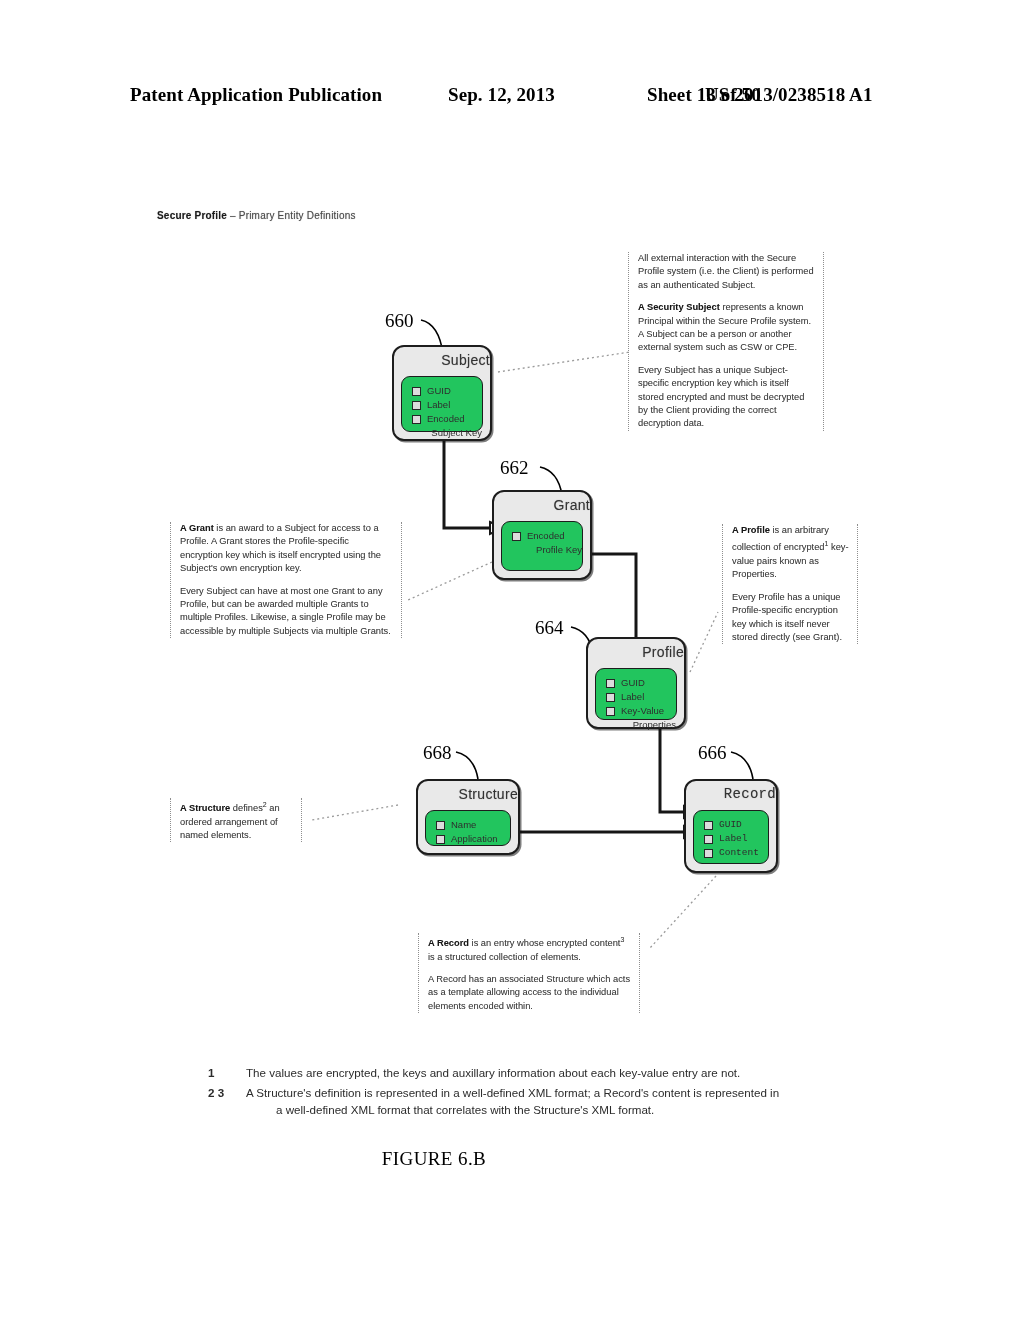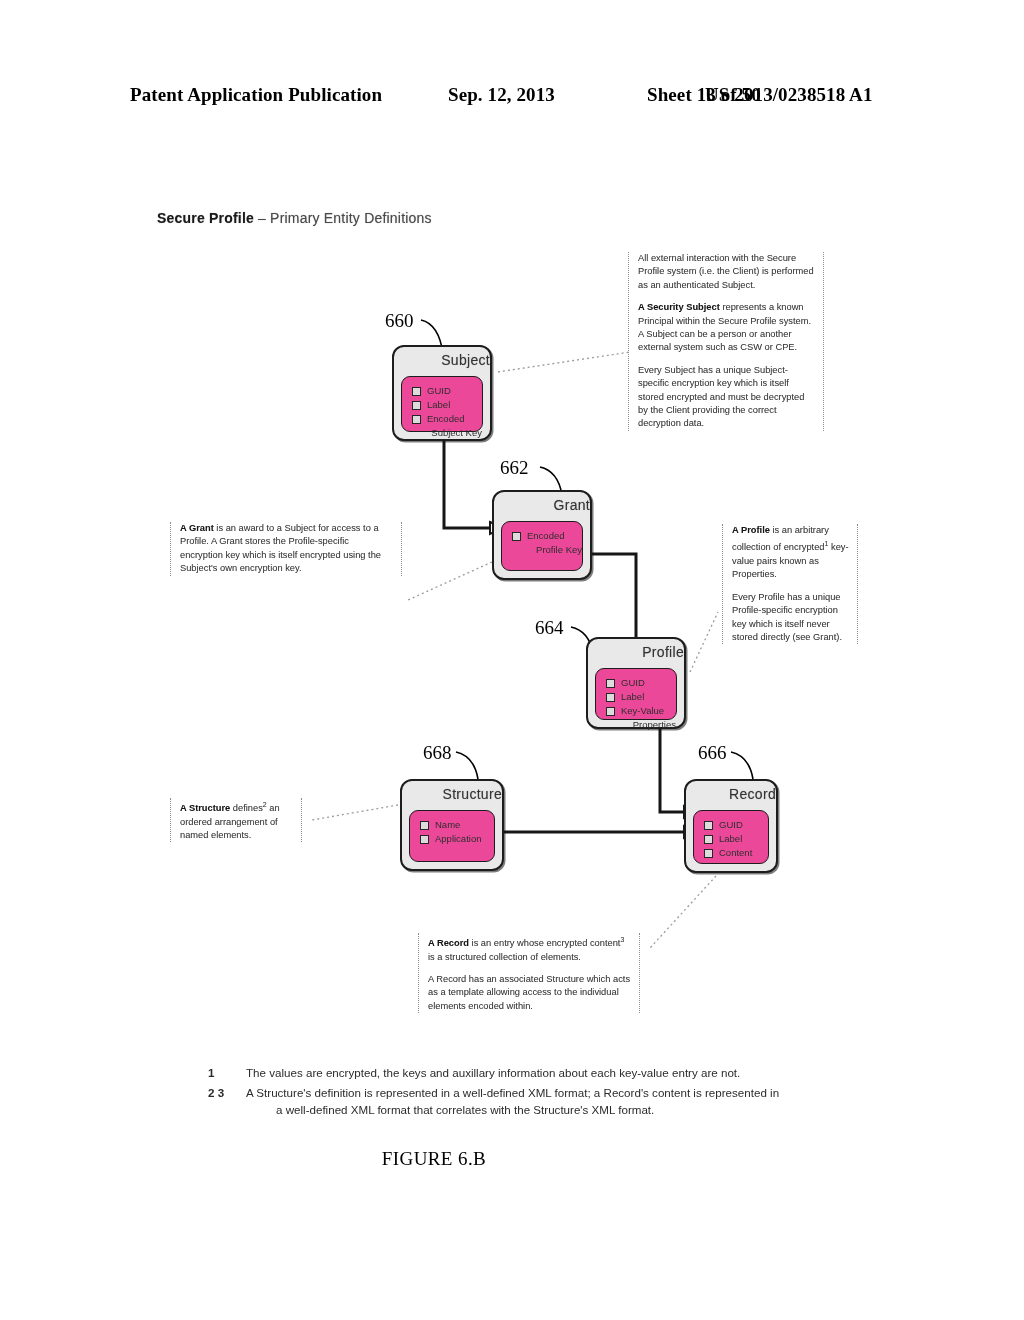--- a/index.html
+++ b/index.html
@@ -12,37 +12,37 @@
     letter-spacing:.1px;white-space:nowrap;}
   .pat-header .seg{position:absolute;top:0;}
   .h-pub{left:130px;}
   .h-date{left:448px;}
   .h-sheet{left:611px;margin-left:36px;}
   .h-num{left:705px;}
 
   
   .figure{position:absolute;left:0;top:0;width:1024px;height:1320px;}
 
-  .fig-title{position:absolute;left:157px;top:210px;font-size:14px;
+  .fig-title{position:absolute;left:157px;top:210px;font-size:10px;
     color:#2b2b2b;letter-spacing:.2px;white-space:nowrap;
     text-shadow:0 0 1px rgba(0,0,0,.35);}
   .fig-title b{font-weight:bold;color:#1a1a1a;}
   .fig-title span.thin{color:#4a4a4a;}
 
   .fig-caption{position:absolute;left:0;top:1148px;width:868px;text-align:center;
     font-family:"Liberation Serif",serif;font-size:19px;letter-spacing:.4px;}
 
   
   .entity{position:absolute;border:2px solid #1d1d1d;border-radius:12px;
     background:#e9e9e9;box-sizing:border-box;
     box-shadow:1.5px 1.5px 0 rgba(20,20,20,.55);text-align:right;}
   .entity .ent-title{font-size:14px;color:#333;padding:5px 0 3px 12px;
     letter-spacing:.3px;text-shadow:0 0 1px rgba(0,0,0,.3);}
   .entity .ent-fields{position:absolute;left:7px;right:7px;top:29px;bottom:7px;
-    border:1.5px solid #1d1d1d;border-radius:9px;background:#ec4899;
+    border:1.5px solid #1d1d1d;border-radius:9px;background:#22c55e;
     padding:7px 0 0 10px;box-sizing:border-box;}
   .fld{font-size:9.5px;color:#2e2e2e;line-height:14px;white-space:nowrap;
     display:flex;align-items:flex-start;}
   .fld .sq{display:inline-block;width:7px;height:7px;border:1.3px solid #262626;
     margin:3px 6px 0 0;flex:0 0 auto;background:#dcdcdc;}
   .fld-wrap2{padding-left:19px;font-size:9.5px;color:#2e2e2e;line-height:14px;}
 
   
   .refnum{position:absolute;font-family:"Liberation Serif",serif;font-size:19px;
     color:#000;white-space:nowrap;}
@@ -157,35 +157,35 @@
           <span>Label</span>
         </div>
       <div class="fld">
           <span class="sq"></span>
           <span>Key-Value</span>
         </div>
       <div class="fld-wrap2">Properties</div>
     </div>
   </div>
 
-  <div class="entity" style="left:400px;top:779px;width:104px;height:92px;">
+  <div class="entity" style="left:416px;top:779px;width:104px;height:76px;">
     <div class="ent-title">Structure</div>
     <div class="ent-fields">
       <div class="fld">
           <span class="sq"></span>
           <span>Name</span>
         </div>
       <div class="fld">
           <span class="sq"></span>
           <span>Application</span>
         </div>
     </div>
   </div>
 
-  <div class="entity" style="left:684px;top:779px;width:94px;height:94px;">
+  <div class="entity" style="left:684px;top:779px;width:94px;height:94px;font-family:Liberation Mono, monospace;">
     <div class="ent-title">Record</div>
     <div class="ent-fields">
       <div class="fld">
           <span class="sq"></span>
           <span>GUID</span>
         </div>
       <div class="fld">
           <span class="sq"></span>
           <span>Label</span>
         </div>
@@ -197,20 +197,21 @@
   </div>
 
   <div class="note" style="left:628px;top:252px;width:196px;">
     <p>All external interaction with the Secure Profile system (i.e. the Client) is performed as an authenticated Subject.</p>
     <p><b>A Security Subject</b><span> represents a known Principal within the Secure Profile system.  A Subject can be a person or another external system such as CSW or CPE.</span></p>
     <p>Every Subject has a unique Subject-specific encryption key which is itself stored encrypted and must be decrypted by the Client providing the correct decryption data.</p>
   </div>
 
   <div class="note" style="left:170px;top:522px;width:232px;">
     <p><b>A Grant</b><span> is an award to a Subject for access to a Profile.  A Grant stores the Profile-specific encryption key which is itself encrypted using the Subject's own encryption key.</span></p>
+    <p>Every Subject can have at most one Grant to any Profile, but can be awarded multiple Grants to multiple Profiles.  Likewise, a single Profile may be accessible by multiple Subjects via multiple Grants.</p>
   </div>
 
   <div class="note" style="left:722px;top:524px;width:136px;">
     <p><b>A Profile</b><span> is an arbitrary collection of encrypted</span><sup>1</sup><span> key-value pairs known as Properties.</span></p>
     <p>Every Profile has a unique Profile-specific encryption key which is itself never stored directly (see Grant).</p>
   </div>
 
   <div class="note" style="left:170px;top:798px;width:132px;">
     <p><b>A Structure</b><span> defines</span><sup>2</sup><span> an ordered arrangement of named elements.</span></p>
   </div>

